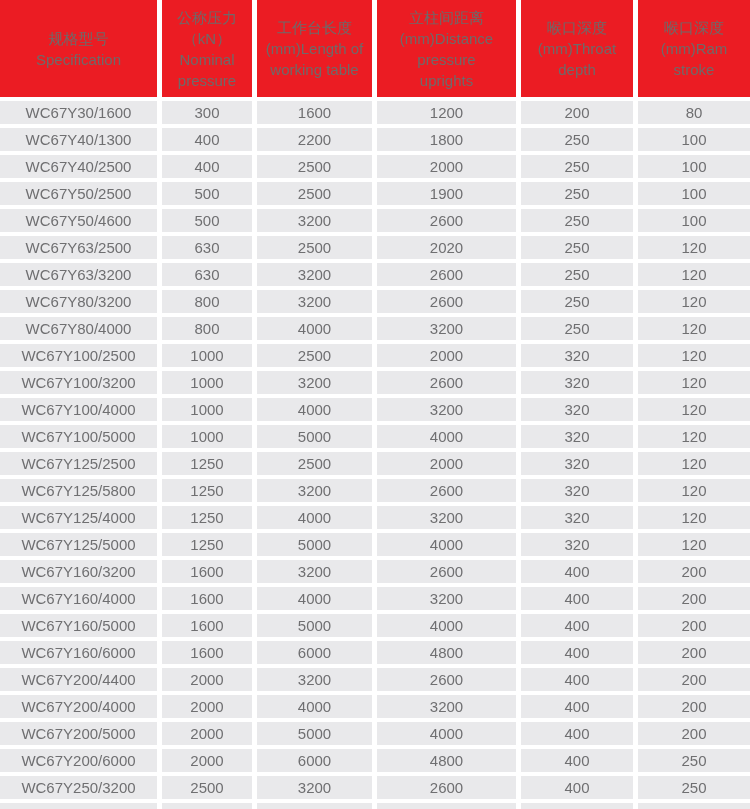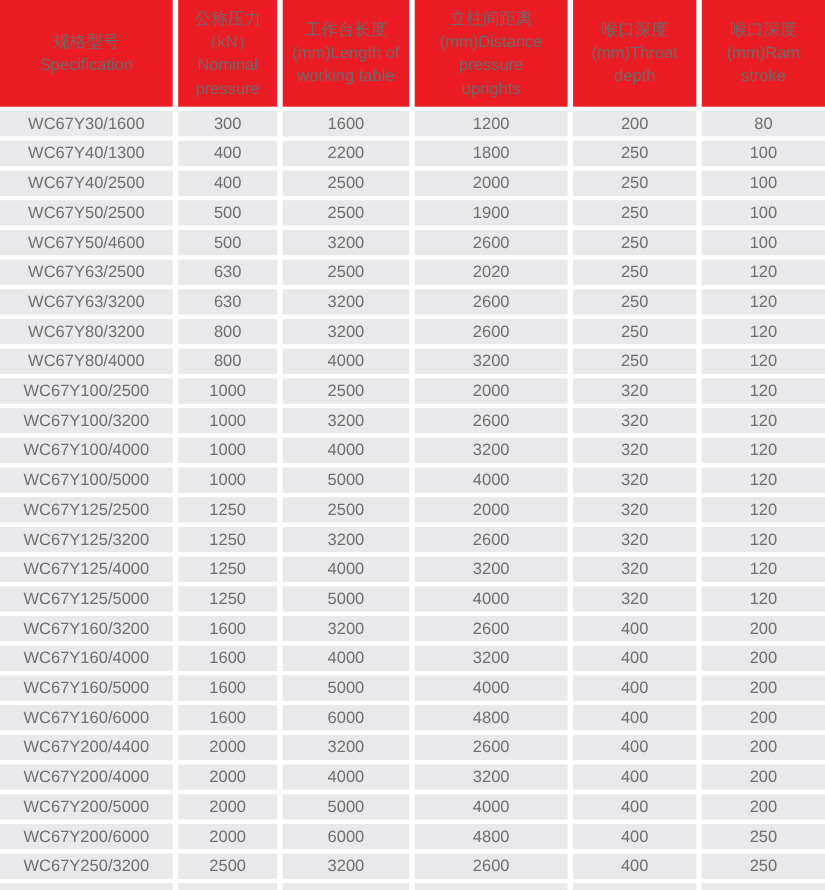--- a/index.html
+++ b/index.html
@@ -83,21 +83,21 @@
     <div class="drow"><div class="td">WC67Y50/4600</div><div class="td">500</div><div class="td">3200</div><div class="td">2600</div><div class="td">250</div><div class="td">100</div></div>
     <div class="drow"><div class="td">WC67Y63/2500</div><div class="td">630</div><div class="td">2500</div><div class="td">2020</div><div class="td">250</div><div class="td">120</div></div>
     <div class="drow"><div class="td">WC67Y63/3200</div><div class="td">630</div><div class="td">3200</div><div class="td">2600</div><div class="td">250</div><div class="td">120</div></div>
     <div class="drow"><div class="td">WC67Y80/3200</div><div class="td">800</div><div class="td">3200</div><div class="td">2600</div><div class="td">250</div><div class="td">120</div></div>
     <div class="drow"><div class="td">WC67Y80/4000</div><div class="td">800</div><div class="td">4000</div><div class="td">3200</div><div class="td">250</div><div class="td">120</div></div>
     <div class="drow"><div class="td">WC67Y100/2500</div><div class="td">1000</div><div class="td">2500</div><div class="td">2000</div><div class="td">320</div><div class="td">120</div></div>
     <div class="drow"><div class="td">WC67Y100/3200</div><div class="td">1000</div><div class="td">3200</div><div class="td">2600</div><div class="td">320</div><div class="td">120</div></div>
     <div class="drow"><div class="td">WC67Y100/4000</div><div class="td">1000</div><div class="td">4000</div><div class="td">3200</div><div class="td">320</div><div class="td">120</div></div>
     <div class="drow"><div class="td">WC67Y100/5000</div><div class="td">1000</div><div class="td">5000</div><div class="td">4000</div><div class="td">320</div><div class="td">120</div></div>
     <div class="drow"><div class="td">WC67Y125/2500</div><div class="td">1250</div><div class="td">2500</div><div class="td">2000</div><div class="td">320</div><div class="td">120</div></div>
-    <div class="drow"><div class="td">WC67Y125/3200</div><div class="td">1250</div><div class="td">3200</div><div class="td">2600</div><div class="td">320</div><div class="td">120</div></div>
+    <div class="drow"><div class="td">WC67Y125/5800</div><div class="td">1250</div><div class="td">3200</div><div class="td">2600</div><div class="td">320</div><div class="td">120</div></div>
     <div class="drow"><div class="td">WC67Y125/4000</div><div class="td">1250</div><div class="td">4000</div><div class="td">3200</div><div class="td">320</div><div class="td">120</div></div>
     <div class="drow"><div class="td">WC67Y125/5000</div><div class="td">1250</div><div class="td">5000</div><div class="td">4000</div><div class="td">320</div><div class="td">120</div></div>
     <div class="drow"><div class="td">WC67Y160/3200</div><div class="td">1600</div><div class="td">3200</div><div class="td">2600</div><div class="td">400</div><div class="td">200</div></div>
     <div class="drow"><div class="td">WC67Y160/4000</div><div class="td">1600</div><div class="td">4000</div><div class="td">3200</div><div class="td">400</div><div class="td">200</div></div>
     <div class="drow"><div class="td">WC67Y160/5000</div><div class="td">1600</div><div class="td">5000</div><div class="td">4000</div><div class="td">400</div><div class="td">200</div></div>
     <div class="drow"><div class="td">WC67Y160/6000</div><div class="td">1600</div><div class="td">6000</div><div class="td">4800</div><div class="td">400</div><div class="td">200</div></div>
     <div class="drow"><div class="td">WC67Y200/4400</div><div class="td">2000</div><div class="td">3200</div><div class="td">2600</div><div class="td">400</div><div class="td">200</div></div>
     <div class="drow"><div class="td">WC67Y200/4000</div><div class="td">2000</div><div class="td">4000</div><div class="td">3200</div><div class="td">400</div><div class="td">200</div></div>
     <div class="drow"><div class="td">WC67Y200/5000</div><div class="td">2000</div><div class="td">5000</div><div class="td">4000</div><div class="td">400</div><div class="td">200</div></div>
     <div class="drow"><div class="td">WC67Y200/6000</div><div class="td">2000</div><div class="td">6000</div><div class="td">4800</div><div class="td">400</div><div class="td">250</div></div>

